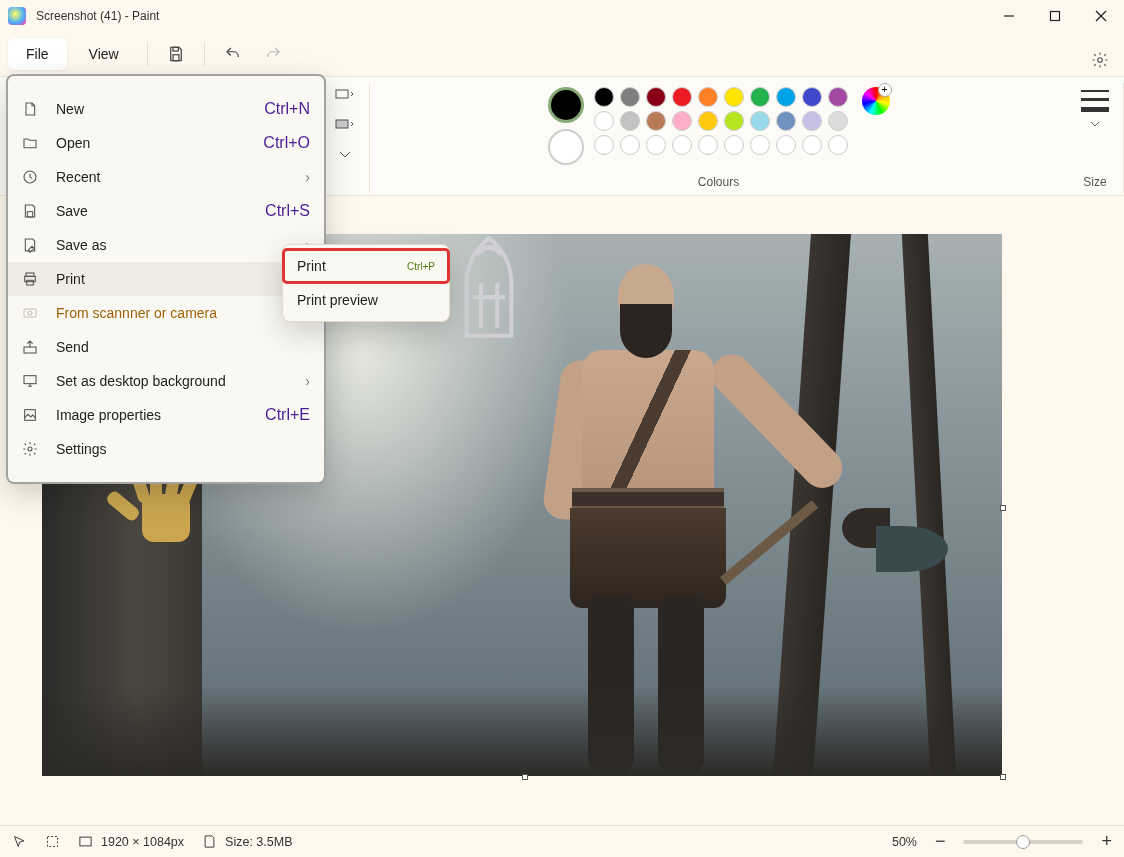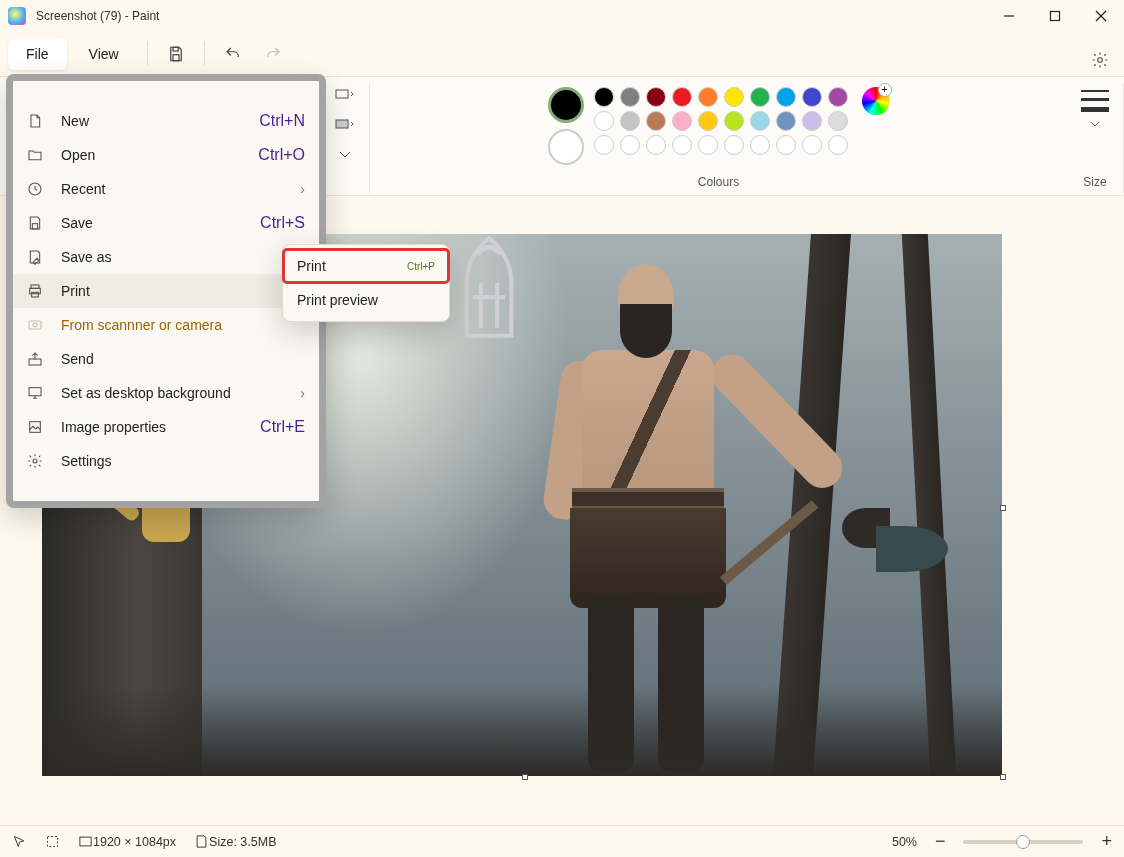--- a/index.html
+++ b/index.html
@@ -82,53 +82,53 @@
 .legL{position:absolute;left:76px;top:332px;width:46px;height:176px;background:#2a2622;border-radius:12px;}
 .legR{position:absolute;left:146px;top:332px;width:46px;height:176px;background:#2a2622;border-radius:12px;}
 .axe{position:absolute;left:760px;top:270px;width:150px;height:130px;}
 .axe .handle{position:absolute;left:8px;top:0;width:10px;height:120px;background:#6d5a46;transform:rotate(50deg);transform-origin:top;}
 .axe .bladeA{position:absolute;left:74px;top:22px;width:72px;height:46px;background:#394a4f;border-radius:0 60% 60% 0/0 50% 50% 0;}
 .axe .bladeB{position:absolute;left:40px;top:4px;width:48px;height:40px;background:#2f2a26;border-radius:50% 0 0 50%/50% 0 0 50%;}
 .ground{position:absolute;left:0;right:0;bottom:0;height:90px;background:linear-gradient(180deg,transparent,#2c2a27);}
 .handle-sq{position:absolute;width:6px;height:6px;background:#fff;border:1px solid #555;}
 
 
-.filemenu { position:absolute; left:6px; top:74px; width:320px; background:#faf8f2; border:7px solid #a3a3a3; border-radius:8px; box-shadow:0 10px 30px rgba(0,0,0,.18); padding:23px 0; z-index:10; }
+.filemenu { position:absolute; left:6px; top:74px; width:320px; background:#faf8f2; border:2px solid #a3a3a3; border-radius:8px; box-shadow:0 10px 30px rgba(0,0,0,.18); padding:16px 0; z-index:10; }
 .fmi { display:flex; align-items:center; height:34px; padding:0 14px; font-size:14px; color:#222; position:relative; }
 .fmi .ic { width:20px; margin-right:14px; color:#555; display:flex; }
 .fmi .ic svg{width:16px;height:16px;stroke:#555;fill:none;stroke-width:1.6;}
 .fmi .sc { margin-left:auto; font-size:16px; color:#4c1d95; }
 .fmi .ch { margin-left:auto; color:#777; }
 .fmi.hl { background:#efece4; }
 .fmi.dis { color:#a16207; }
 .fmi.dis .ic svg{stroke:#c7c0b2;}
 
 
 .submenu { position:absolute; left:282px; top:244px; width:168px; background:#faf8f2; border:1px solid #e1d9ca; border-radius:8px; box-shadow:0 10px 30px rgba(0,0,0,.18); padding:4px 0; z-index:11; }
 .smi { display:flex; align-items:center; height:34px; padding:0 14px; font-size:14px; color:#222; }
 .smi .sc { margin-left:auto; font-size:10px; color:#4d7c0f; }
 .smi.marked { outline:3px solid #e03535; outline-offset:-2px; border-radius:4px; }
 
 
 .status { position:absolute; left:0; right:0; bottom:0; height:32px; background:#fff8ee; border-top:1px solid #eee4d4; display:flex; align-items:center; padding:0 12px; gap:18px; font-size:12.5px; color:#333; }
-.status .seg { display:flex; align-items:center; gap:0; }
+.status .seg { display:flex; align-items:center; gap:8px; }
 .status .seg svg{width:15px;height:15px;stroke:#333;fill:none;stroke-width:1.5;}
 .status .spacer { flex:1; }
 .zoomtrack { width:120px; height:4px; background:#d8d0c2; border-radius:2px; position:relative; }
 .zoomtrack .knob { position:absolute; left:50%; top:-5px; width:14px; height:14px; border-radius:50%; background:#fff; border:1px solid #999; transform:translateX(-50%); }
 
 .settings-btn { position:absolute; right:10px; top:46px; width:28px; height:28px; display:flex; align-items:center; justify-content:center; color:#555; }
 .settings-btn svg{width:18px;height:18px;stroke:#555;fill:none;stroke-width:1.6;}
 </style>
 </head>
 <body>
 
 <div class="titlebar">
   <div class="app-icon"></div>
-  <div class="title">Screenshot (79) - Paint</div>
+  <div class="title">Screenshot (41) - Paint</div>
   <div class="winbtn">
       <svg viewBox="0 0 12 12">
         <line x1="1" y1="6" x2="11" y2="6" stroke="#222" stroke-width="1.2"></line>
       </svg>
     </div>
   <div class="winbtn">
       <svg viewBox="0 0 12 12">
         <rect x="1.5" y="1.5" width="9" height="9" fill="none" stroke="#222" stroke-width="1.2"></rect>
       </svg>
     </div>

